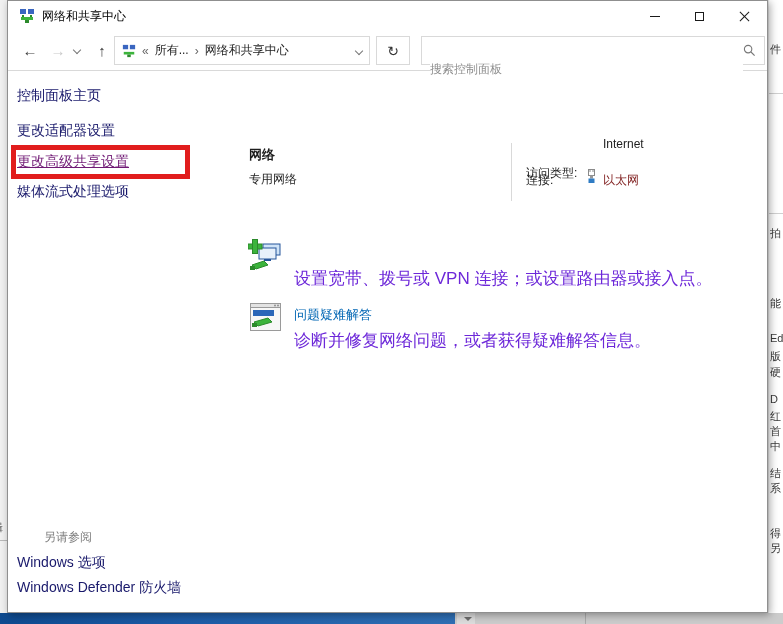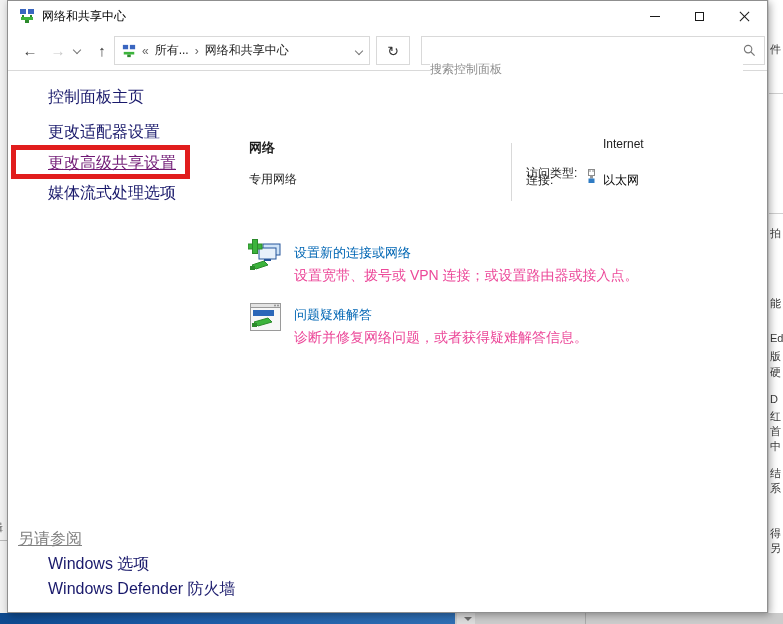--- a/index.html
+++ b/index.html
@@ -47,36 +47,36 @@
   .addressbar .sep { color:#666; font-size:12px; }
   .addressbar .spacer { flex:1; }
   .refresh-btn { position:absolute; left:368px; top:5px; width:34px; height:29px; border:1px solid #d9d9d9;
                  display:flex; align-items:center; justify-content:center; font-size:14px; color:#333; }
   .searchbox { position:absolute; left:413px; top:5px; width:344px; height:29px; border:1px solid #d9d9d9;
                display:flex; align-items:center; padding:0 8px; }
   .searchbox input { flex:1; border:none; outline:none; font-size:12px; color:#1d1d1d;margin-top:36px; }
   .searchbox input::placeholder { color:#8f8f8f; }
 
   
-  .side-link { position:absolute; left:40px; font-size:16px; color:#19196b; cursor:pointer; white-space:nowrap; }
+  .side-link { position:absolute; left:9px; font-size:14px; color:#19196b; cursor:pointer; white-space:nowrap; }
   .side-link.hl { color:#701a75; text-decoration:underline; }
   .annot-box { position:absolute; left:3px; top:144px; width:179px; height:34px; border:5px solid #e11d1d; }
-  .see-also-header { position:absolute; left:10px; top:528px; font-size:16px; color:#808080;text-decoration:underline; }
+  .see-also-header { position:absolute; left:36px; top:528px; font-size:12px; color:#808080; }
 
   
   .h1 { position:absolute; left:228px; top:78px; font-size:17px; color:#0063b1; white-space:nowrap; }
   .section-row { position:absolute; left:228px; width:521px; display:flex; align-items:center; }
   .section-row .st { font-size:12px; font-weight:600; color:#1d1d1d; white-space:nowrap; }
   .section-row .line { flex:1; height:1px; background:#d9d9d9; margin-left:10px; }
   .txt { position:absolute; font-size:12px; color:#1d1d1d; white-space:nowrap; }
   .bold { font-weight:700; font-size:13px; }
-  .blue-link { color:#000000; cursor:pointer; text-decoration:none; }
+  .blue-link { color:#7f1d1d; cursor:pointer; text-decoration:none; }
   .vdivider { position:absolute; left:503px; top:142px; width:1px; height:58px; background:#d9d9d9; }
   .task-title { position:absolute; font-size:13px; color:#0066b4; cursor:pointer; white-space:nowrap; }
-  .task-desc { position:absolute; font-size:14px; color:#ec4899; white-space:nowrap; }
+  .task-desc { position:absolute; font-size:17px; color:#6d28d9; white-space:nowrap; }
   .task-icon { position:absolute; width:36px; height:34px; }
 </style>
 </head>
 <body>
 
 <div class="screen">
 
   <div class="bg-left">
     <span class="frag" style="top:520px">辑</span>
     <div class="hline" style="top:540px"></div>
@@ -171,21 +171,21 @@
     <span class="side-link hl" style="top:152px">更改高级共享设置</span>
     <span class="side-link" style="top:182px">媒体流式处理选项</span>
     <div class="annot-box" style="border-color: rgb(225, 29, 29);"></div>
 
     <span class="see-also-header">另请参阅</span>
     <span class="side-link" style="top:553px">Windows 选项</span>
     <span class="side-link" style="top:578px">Windows Defender 防火墙</span>
 
 
 
-    <span class="txt bold" style="left:241px; top:138px">网络</span>
+    <span class="txt bold" style="left:241px; top:145px">网络</span>
     <span class="txt" style="left:241px; top:170px">专用网络</span>
     <div class="vdivider"></div>
     <span class="txt" style="left:518px; top:164px">访问类型:</span>
     <span class="txt" style="left:595px; top:136px">Internet</span>
     <span class="txt" style="left:518px; top:171px">连接:</span>
     <svg style="position:absolute; left:577px; top:167px" width="13" height="16" viewBox="0 0 13 16">
       <rect x="3.5" y="1.5" width="6" height="6" fill="#fff" stroke="#8a8a8a"></rect>
       <line x1="5" y1="2" x2="5" y2="4" stroke="#8a8a8a"></line>
         <line x1="8" y1="2" x2="8" y2="4" stroke="#8a8a8a"></line>
       <rect x="5" y="7.5" width="3" height="3" fill="#9a9a9a"></rect>
@@ -196,21 +196,20 @@
 
     <svg class="task-icon" style="left:240px; top:238px" viewBox="0 0 36 34">
       <rect x="15" y="5" width="17" height="11" fill="#cfe3f7" stroke="#27569b"></rect>
       <rect x="11" y="9" width="17" height="11" fill="#e8f1fb" stroke="#27569b"></rect>
       <rect x="16" y="20" width="7" height="2" fill="#27569b"></rect>
       <rect x="0" y="5" width="14" height="5" fill="#3cb43c" stroke="#2c8a2c"></rect>
       <rect x="4.5" y="0.5" width="5" height="14" fill="#3cb43c" stroke="#2c8a2c"></rect>
       <polygon points="4,26 16,22 20,26 8,30" fill="#3cb43c" stroke="#2c8a2c"></polygon>
       <rect x="2" y="27" width="5" height="4" fill="#2c8a2c"></rect>
     </svg>
-    <span class="task-title" style="left:286px; top:243px">设置新的连接或网络</span>
     <span class="task-desc" style="left:286px; top:266px">设置宽带、拨号或 VPN 连接；或设置路由器或接入点。</span>
 
     <svg class="task-icon" style="left:240px; top:300px" viewBox="0 0 36 34">
       <rect x="2.5" y="2.5" width="30" height="27" fill="#f7f7f7" stroke="#9a9a9a"></rect>
       <rect x="2.5" y="2.5" width="30" height="4" fill="#e3e3e3" stroke="#9a9a9a"></rect>
       <circle cx="27" cy="4.5" r="0.9" fill="#888"></circle>
         <circle cx="30" cy="4.5" r="0.9" fill="#888"></circle>
       <rect x="5" y="9" width="21" height="6" fill="#2a66b8"></rect>
       <polygon points="6,21 20,17 24,21 10,25" fill="#3cb43c" stroke="#2c8a2c"></polygon>
       <rect x="4" y="22" width="5" height="4" fill="#2c8a2c"></rect>

